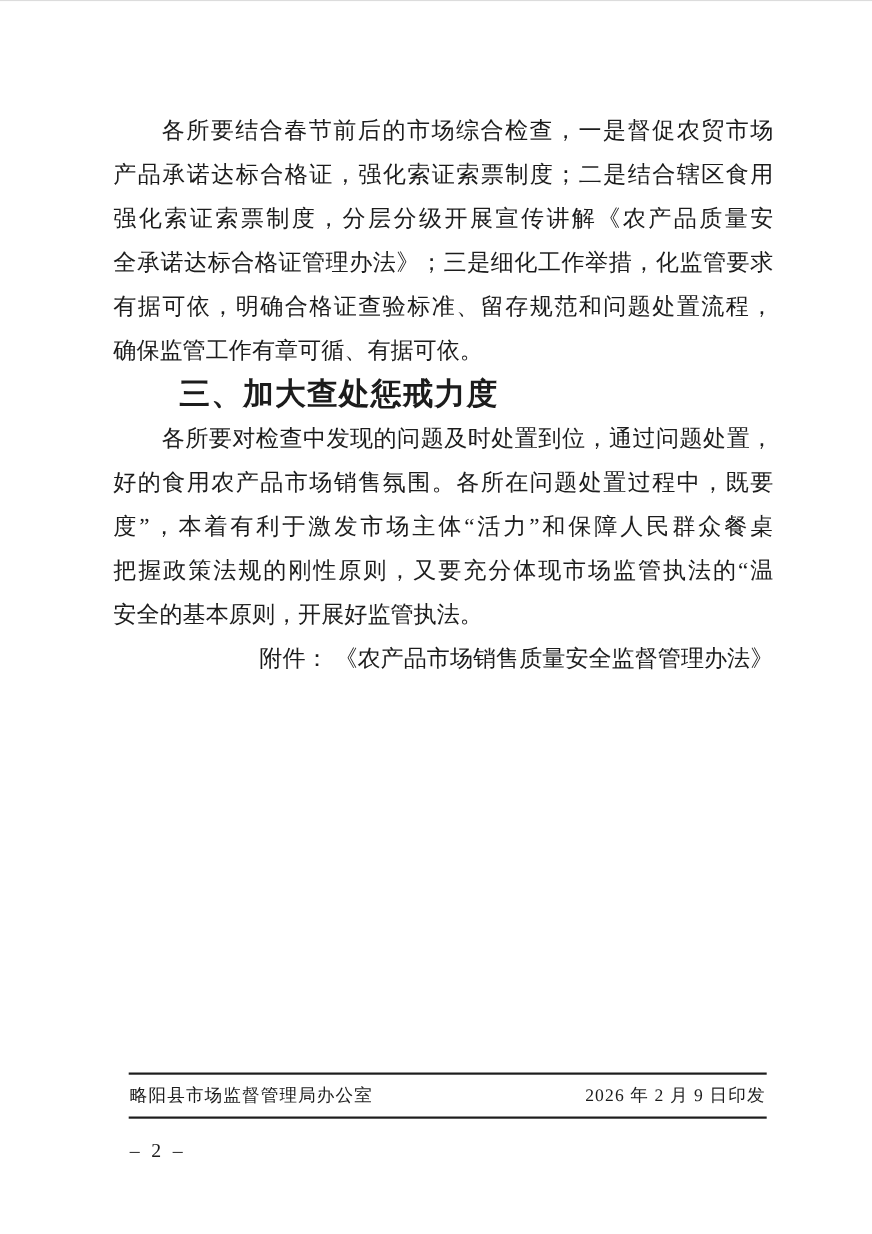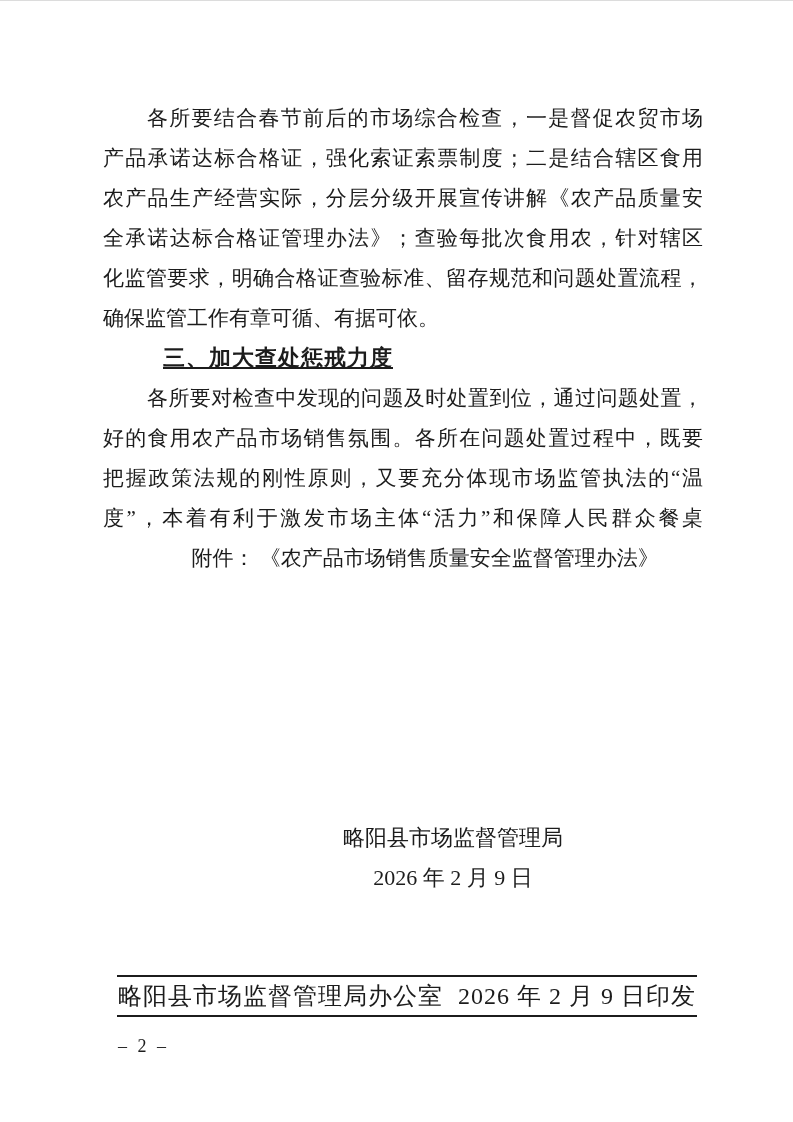--- a/index.html
+++ b/index.html
@@ -34,30 +34,29 @@
     white-space: nowrap;
   }
   .tline.first { padding-left: 44px; }
   .tline.end {
     text-align-last: left;
     text-align: right;
   }
   .sec-heading {
     font-family: "Liberation Sans", "DejaVu Sans", sans-serif;
     font-weight: 700;
-    font-size: 22px;
+    font-size: 28px;
     line-height: 40px;
     text-indent: 60px;
     letter-spacing: 1px;
-    text-decoration: underline;
   }
   .attachment {
     line-height: 40px;
     text-indent: 44px;
-    text-align: center;
+    text-align: right;
   }
   .signature {
     position: absolute;
     left: 303px;
     top: 818px;
     width: 300px;
     text-align: center;
     font-size: 22px;
     line-height: 40px;
   }
@@ -65,21 +64,21 @@
     position: absolute;
     left: 117px;
     top: 975px;
     width: 580px;
     border-top: 2px solid #1c1c1c;
     border-bottom: 2px solid #1c1c1c;
     height: 42px;
     display: flex;
     align-items: center;
     justify-content: space-between;
-    font-size: 24px;
+    font-size: 16px;
     padding: 0 1px;
     letter-spacing: 1px;
   }
   .page-number {
     position: absolute;
     left: 118px;
     top: 1036px;
     font-size: 18px;
     letter-spacing: 3px;
   }
@@ -87,42 +86,39 @@
 </head>
 <body>
 
 <div class="page">
   <div class="scan-edge"></div>
 
   <div class="content">
     <div>
       <div class="tline first">各所要结合春节前后的市场综合检查，一是督促农贸市场</div>
       <div class="tline">产品承诺达标合格证，强化索证索票制度；二是结合辖区食用</div>
-      <div class="tline">农产品生产经营实际，分层分级开展宣传讲解《农产品质量安</div>
-      <div class="tline">全承诺达标合格证管理办法》；查验每批次食用农，针对辖区</div>
-      <div class="tline">化监管要求，明确合格证查验标准、留存规范和问题处置流程，</div>
+      <div class="tline">强化索证索票制度，分层分级开展宣传讲解《农产品质量安</div>
+      <div class="tline">全承诺达标合格证管理办法》；三是细化工作举措，化监管要求</div>
+      <div class="tline">有据可依，明确合格证查验标准、留存规范和问题处置流程，</div>
       <div class="tline end">确保监管工作有章可循、有据可依。</div>
     </div>
 
     <div class="sec-heading">三、加大查处惩戒力度</div>
 
     <div>
       <div class="tline first">各所要对检查中发现的问题及时处置到位，通过问题处置，</div>
       <div class="tline">好的食用农产品市场销售氛围。各所在问题处置过程中，既要</div>
+      <div class="tline">度”，本着有利于激发市场主体“活力”和保障人民群众餐桌</div>
       <div class="tline">把握政策法规的刚性原则，又要充分体现市场监管执法的“温</div>
-      <div class="tline">度”，本着有利于激发市场主体“活力”和保障人民群众餐桌</div>
+      <div class="tline end">安全的基本原则，开展好监管执法。</div>
     </div>
 
     <div class="attachment">附件： 《农产品市场销售质量安全监督管理办法》</div>
   </div>
 
-  <div class="signature">
-    <div>略阳县市场监督管理局</div>
-    <div>2026 年 2 月 9 日</div>
-  </div>
 
   <div class="footer-box">
     <span>略阳县市场监督管理局办公室</span>
     <span>2026 年 2 月 9 日印发</span>
   </div>
 
   <div class="page-number">– 2 –</div>
 </div>
 
 </body></html>

